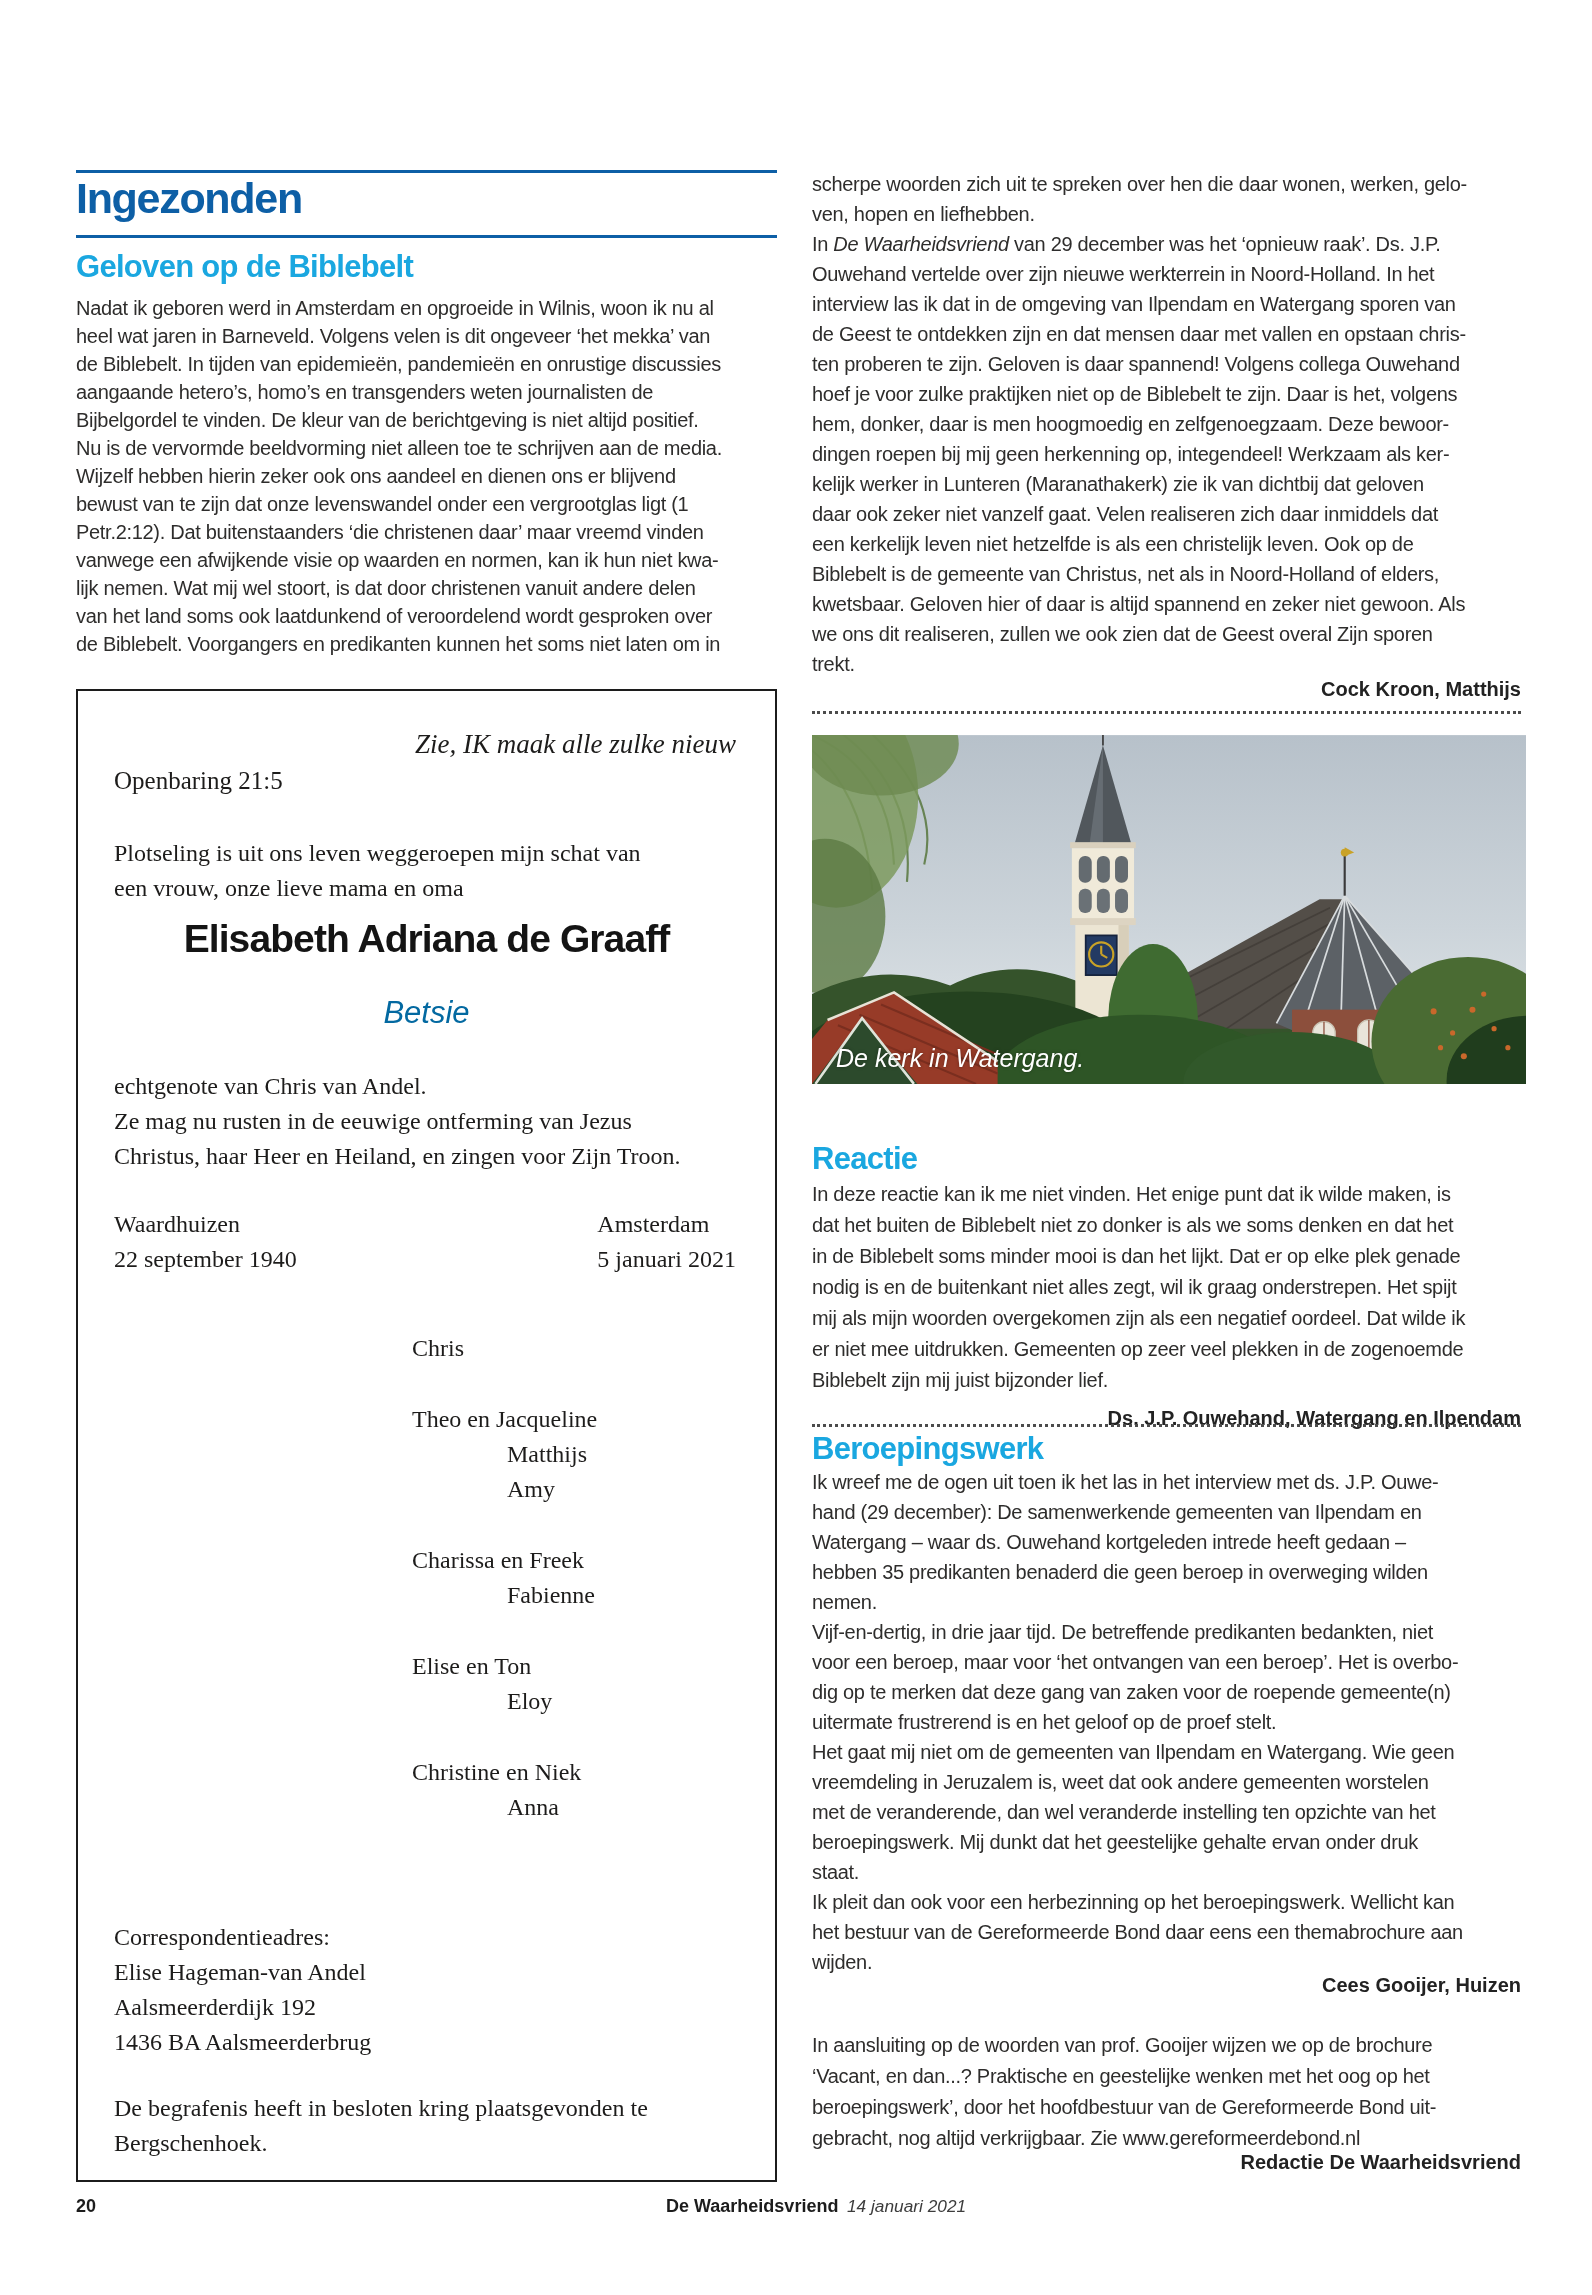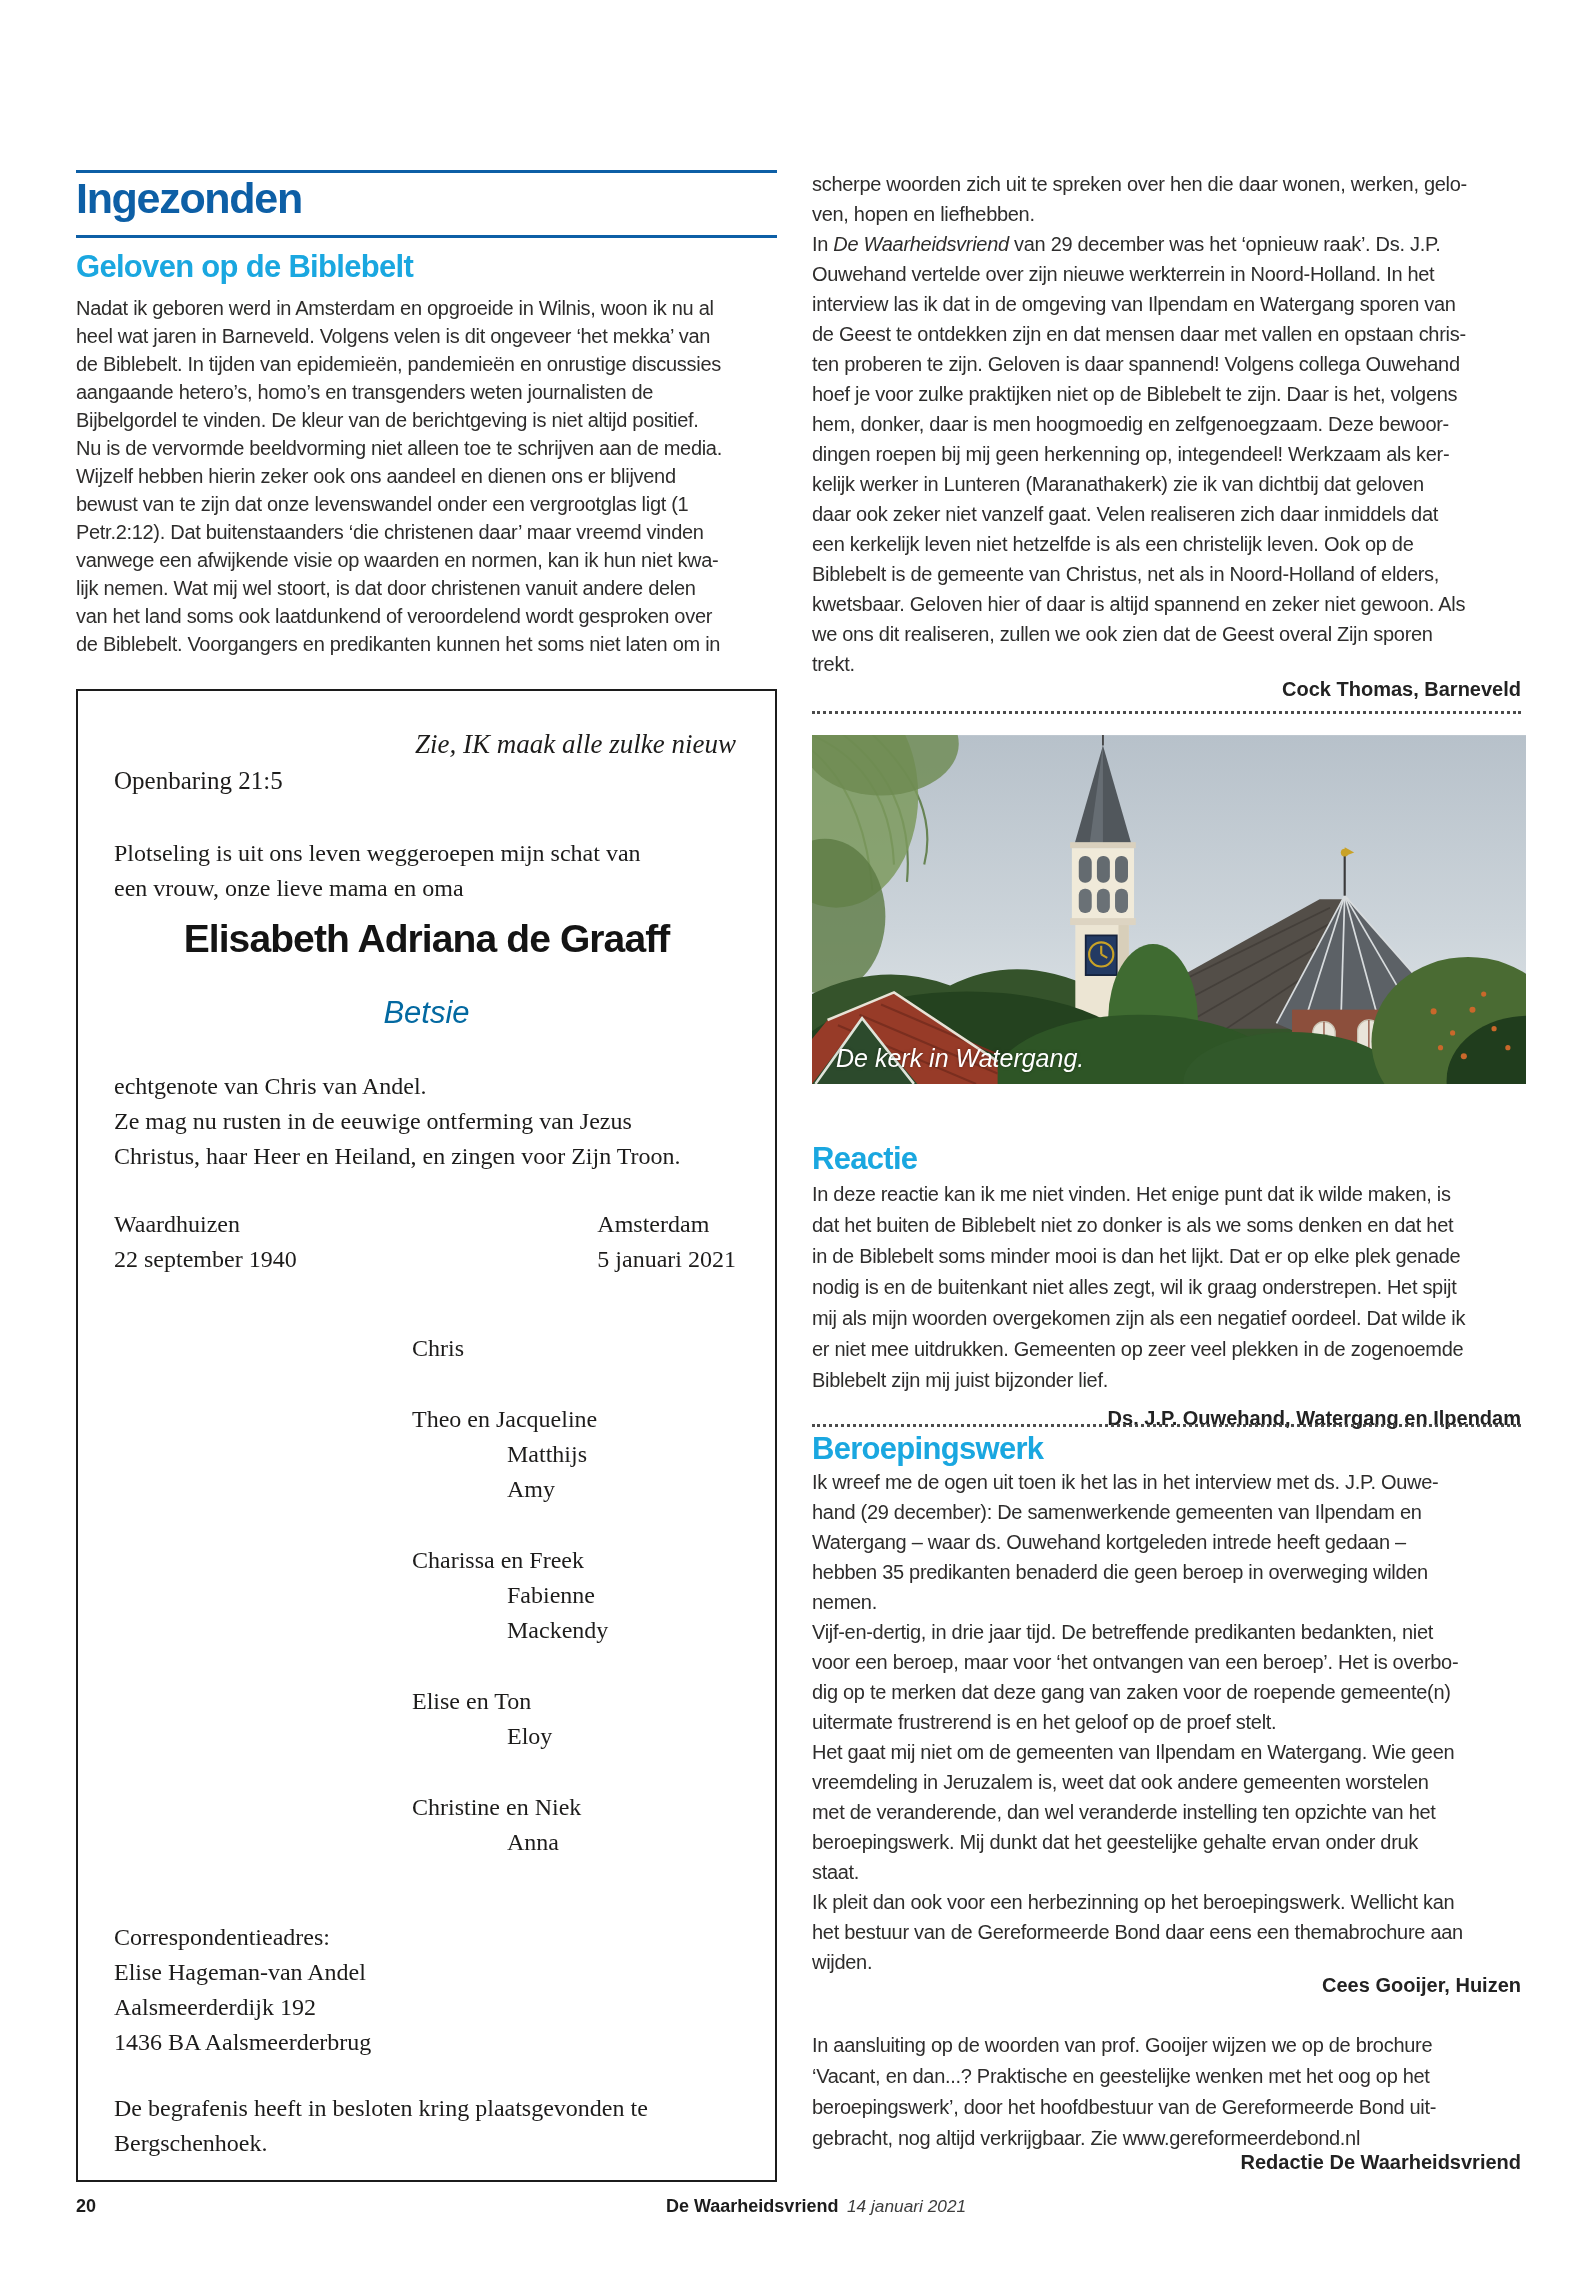--- a/index.html
+++ b/index.html
@@ -84,21 +84,20 @@
   </div>
   <div class="abs fam" style="top:640px;">
     <div class="p">Chris</div>
     <div class="gap"></div>
     <div class="p">Theo en Jacqueline</div>
     <div class="c">Matthijs</div>
     <div class="c">Amy</div>
     <div class="gap"></div>
     <div class="p">Charissa en Freek</div>
     <div class="c">Fabienne</div>
-    <div class="c">Mackendy</div>
     <div class="gap"></div>
     <div class="p">Elise en Ton</div>
     <div class="c">Eloy</div>
     <div class="gap"></div>
     <div class="p">Christine en Niek</div>
     <div class="c">Anna</div>
   </div>
   <div class="abs ob-text" style="top:1229px;line-height:35px;">Correspondentieadres:
 Elise Hageman-van Andel
 Aalsmeerderdijk 192
@@ -117,21 +116,21 @@
 hoef je voor zulke praktijken niet op de Biblebelt te zijn. Daar is het, volgens
 hem, donker, daar is men hoogmoedig en zelfgenoegzaam. Deze bewoor-
 dingen roepen bij mij geen herkenning op, integendeel! Werkzaam als ker-
 kelijk werker in Lunteren (Maranathakerk) zie ik van dichtbij dat geloven
 daar ook zeker niet vanzelf gaat. Velen realiseren zich daar inmiddels dat
 een kerkelijk leven niet hetzelfde is als een christelijk leven. Ook op de
 Biblebelt is de gemeente van Christus, net als in Noord-Holland of elders,
 kwetsbaar. Geloven hier of daar is altijd spannend en zeker niet gewoon. Als
 we ons dit realiseren, zullen we ook zien dat de Geest overal Zijn sporen
 trekt.</div>
-<div class="abs sig" style="left:812px;top:678px;">Cock Thomas, Barneveld</div>
+<div class="abs sig" style="left:812px;top:678px;">Cock Kroon, Matthijs</div>
 <div class="abs dotted" style="left:812px;top:711px;"></div>
 
 <div class="abs photo" style="left:812px;top:735px;">
   <svg width="714" height="349" viewBox="0 0 827 404">
     <defs>
       <linearGradient id="skyG" x1="0" y1="0" x2="0" y2="1">
         <stop offset="0" stop-color="#b7c1ca"></stop>
           <stop offset="0.55" stop-color="#ccd4da"></stop>
           <stop offset="1" stop-color="#e3e8eb"></stop>
       </linearGradient>

